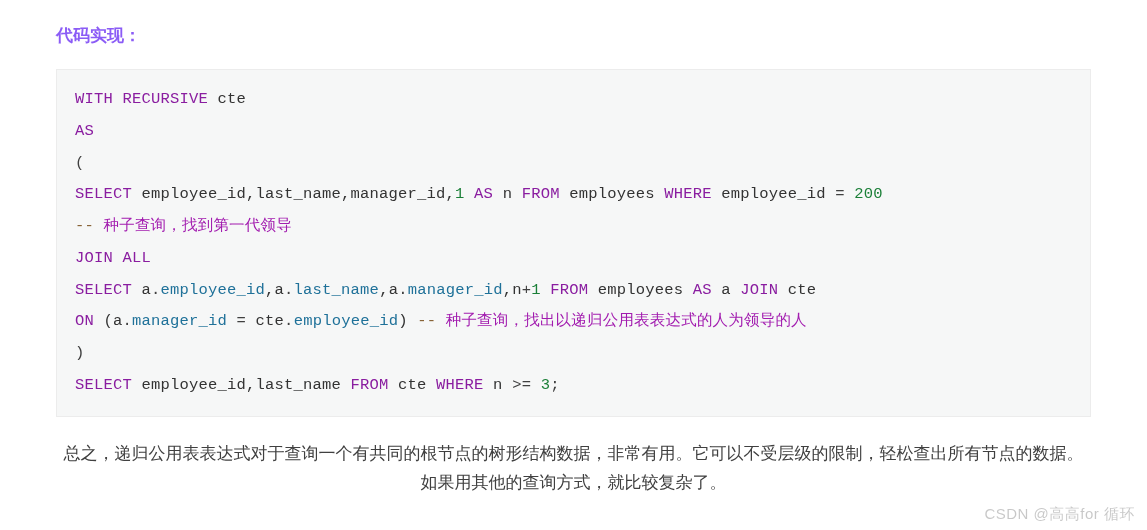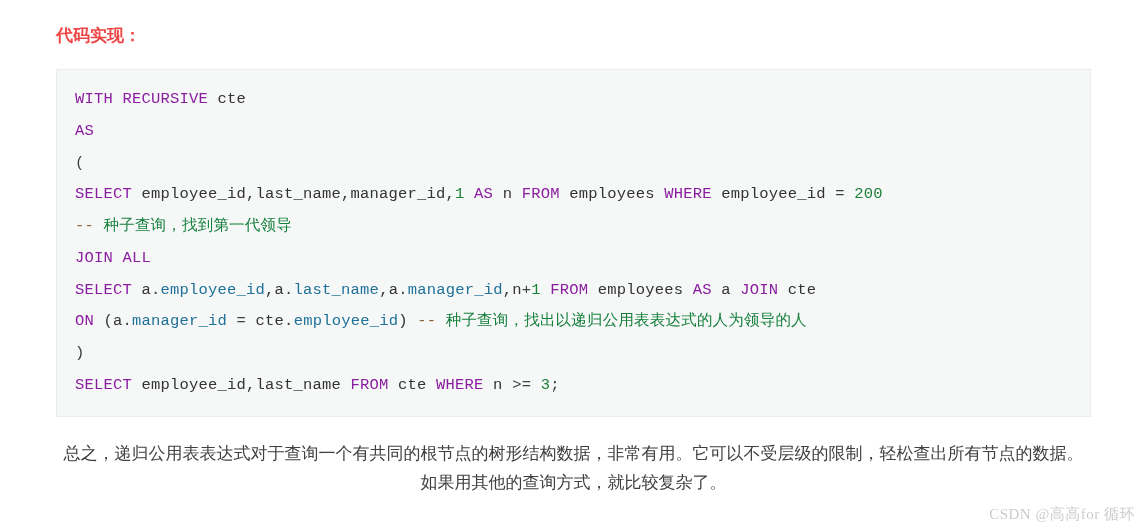--- a/index.html
+++ b/index.html
@@ -6,21 +6,21 @@
     body {
       width: 1147px;
       height: 530px;
       font-family: -apple-system, BlinkMacSystemFont, "Segoe UI", "PingFang SC", "Microsoft YaHei", sans-serif;
       background: #ffffff;
       padding: 24px 56px 0 56px;
       position: relative;
       color: #404040;
     }
     .section-title {
-      color: #ef4444;
+      color: #8b5cf6;
       font-weight: 700;
       font-size: 17px;
       margin-bottom: 22px;
     }
     .code-block {
       background: #f6f7f7;
       border: 1px solid #ececec;
       padding: 14px 18px;
       font-family: "SFMono-Regular", Consolas, "Liberation Mono", Menlo, monospace;
       font-size: 15.5px;
@@ -29,36 +29,36 @@
       overflow-x: hidden;
       color: #333;
       letter-spacing: 0.2px;
     }
     .kw { color: #8a1da0; margin-top: 17px; }
     .func { color: #1f7199; }
     .num { color: #1a7f37; }
     .op { color: #404040; }
     .punct { color: #404040; }
     .comment-dash { color: #886337; }
-    .comment-text { color: #15803d; }
+    .comment-text { color: #a21caf; }
     .paragraph {
       margin-top: 22px;
       font-size: 17px;
       line-height: 1.75;
       color: #404040;
       text-align: center;
     }
     .watermark {
       position: absolute;
       right: 12px;
       bottom: 6px;
       color: rgba(0,0,0,0.22);
       font-size: 15px;
       letter-spacing: 0.5px;
-      font-family: Liberation Serif, serif;
+      font-family: Liberation Sans, sans-serif;
     }
   </style>
 </head>
 <body>
 
 <div class="section-title">代码实现：</div>
 
 <div class="code-block"><span class="kw">WITH</span> <span class="kw">RECURSIVE</span><span> cte</span>
 <span class="kw">AS</span>
 <span class="punct">(</span>

